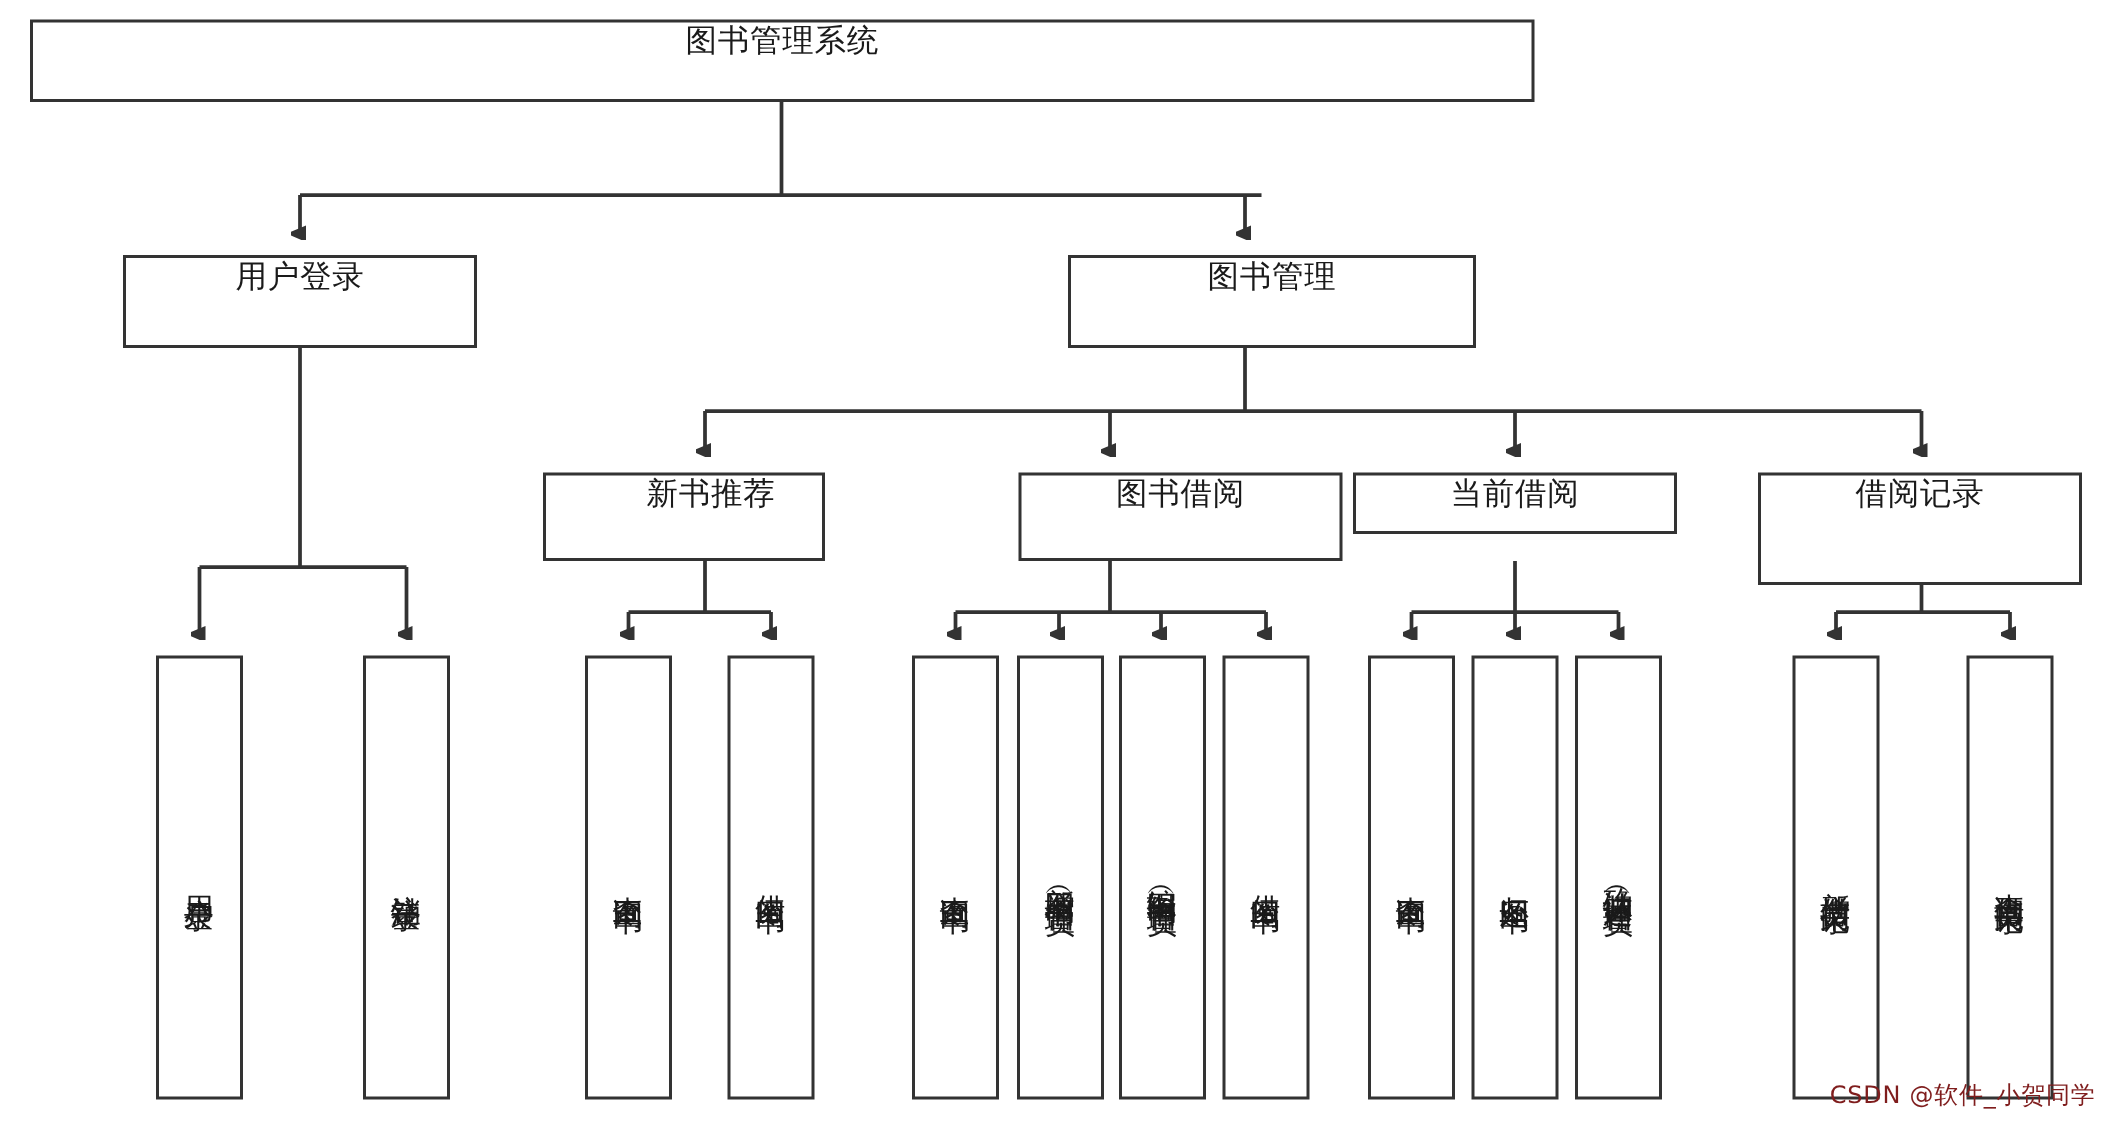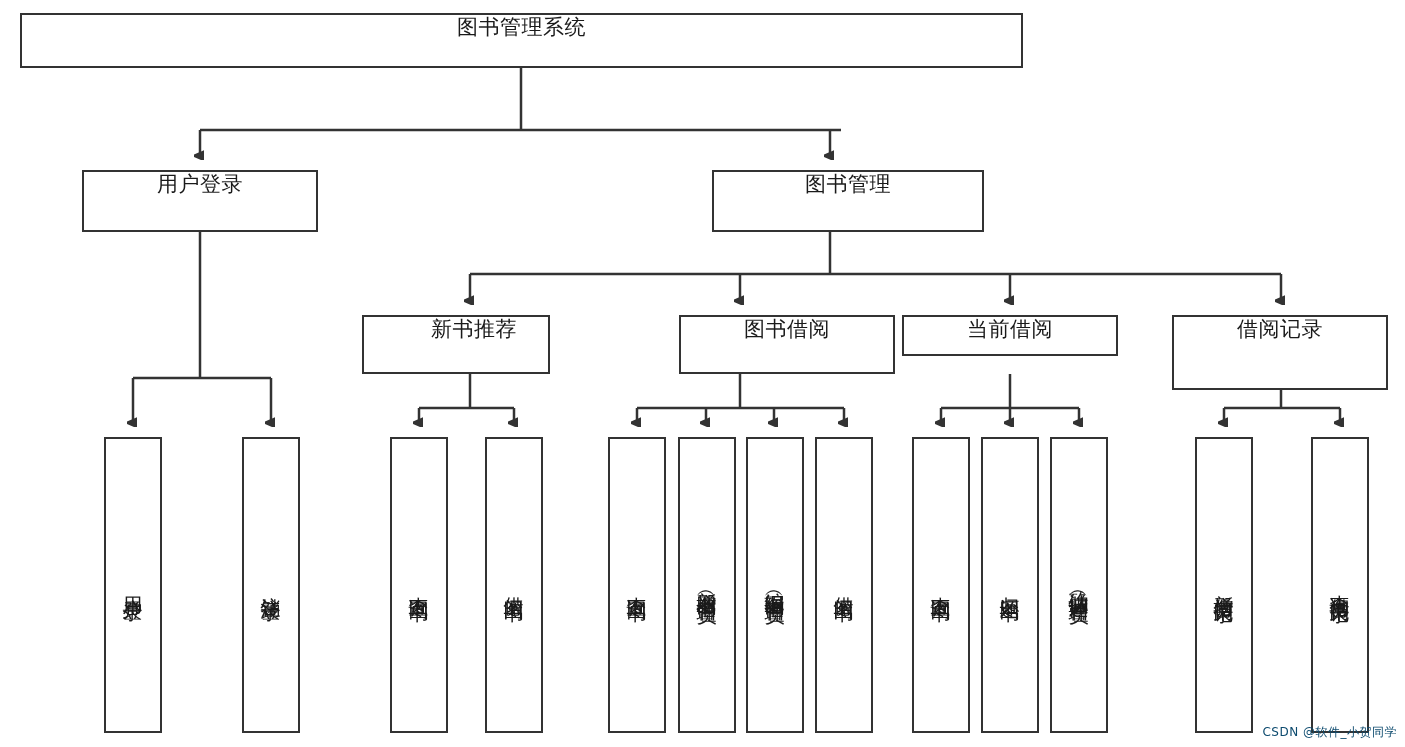--- a/index.html
+++ b/index.html
@@ -60,22 +60,22 @@
     text-orientation: upright;
     font-size: 20px;
     letter-spacing: 2px;
     line-height: 1;
     white-space: nowrap;
   }
   .watermark {
     position: absolute;
     right: 8px;
     bottom: 6px;
-    font-size: 12px;
-    color: #0c4a6e;
+    font-size: 16px;
+    color: #7f1d1d;
     z-index: 5;
     white-space: nowrap;
     letter-spacing: 0.5px;
   }
 </style>
 </head>
 <body>
 
 <div id="canvas">
 

